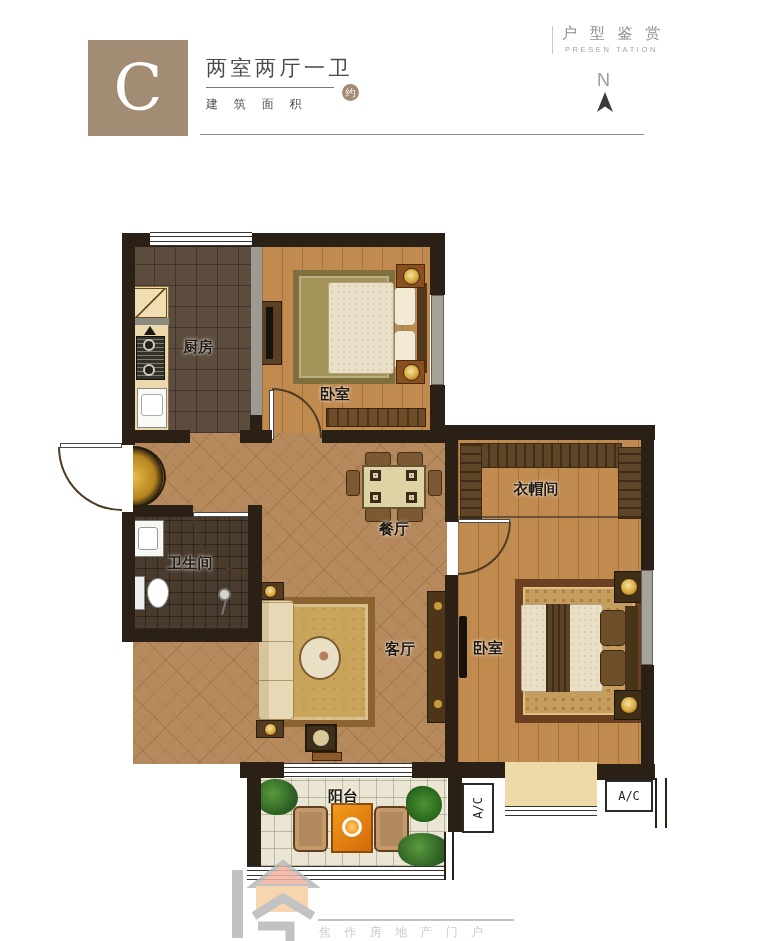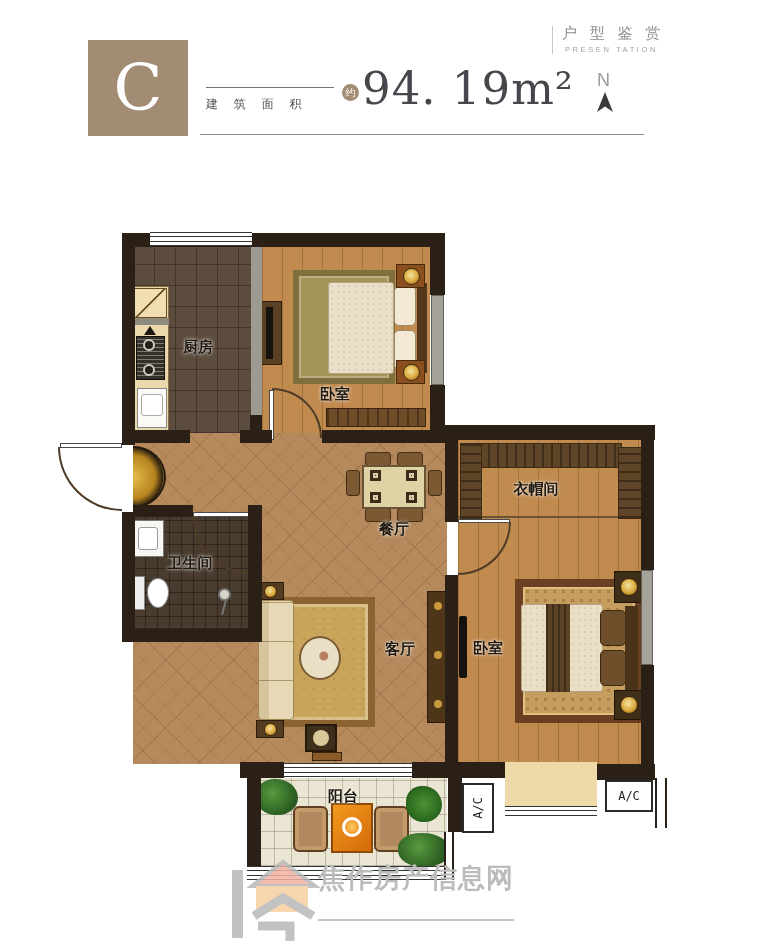--- a/index.html
+++ b/index.html
@@ -44,25 +44,25 @@
 </style>
 </head>
 <body>
 
 <div class="page">
 
   <div class="abs" style="left:88px;top:40px;width:100px;height:96px;background:#a28c74;
               display:flex;align-items:center;justify-content:center;">
     <span class="serif" style="color:#fff;font-size:64px;line-height:1;">C</span>
   </div>
+  <div class="abs serif" style="left:206px;top:54px;font-size:21px;color:#4a4a4a;letter-spacing:3.5px;">两室两厅一卫</div>
   <div class="abs" style="left:206px;top:87px;width:128px;height:1px;background:#777;"></div>
   <div class="abs serif" style="left:206px;top:96px;font-size:12px;color:#555;letter-spacing:6px;">建 筑 面 积</div>
   <div class="abs" style="left:342px;top:84px;width:17px;height:17px;border-radius:50%;background:#a28c74;
               color:#fff;font-size:10px;display:flex;align-items:center;justify-content:center;">约</div>
-  <div class="abs serif" style="left:362px;top:62px;font-size:45px;color:#46464c;letter-spacing:1px;">94. 19m²</div>
   <div class="abs" style="left:200px;top:134px;width:444px;height:1px;background:#8f8f8f;"></div>
   <div class="abs" style="left:552px;top:26px;width:1px;height:28px;background:#c9c9c9;"></div>
   <div class="abs serif" style="left:562px;top:24px;font-size:15px;color:#8e8e8e;letter-spacing:4px;">户 型 鉴 赏</div>
   <div class="abs" style="left:565px;top:45px;font-size:7.5px;color:#a3a3a3;letter-spacing:2.6px;">PRESEN TATION</div>
   <div class="abs" style="left:597px;top:70px;font-size:18px;color:#9b9b9b;">N</div>
   <div class="abs" style="left:597px;top:92px;width:16px;height:20px;background:#3b3b3b;
               clip-path:polygon(50% 0,100% 100%,50% 72%,0 100%);"></div>
 
   <div class="floor k-floor" style="left:133px;top:247px;width:119px;height:186px;"></div>
   <div class="floor wood" style="left:262px;top:247px;width:168px;height:186px;"></div>
@@ -231,16 +231,16 @@
 
   <div class="abs wm" style="left:228px;top:856px;width:92px;height:88px;opacity:.85;">
     <svg width="92" height="88" viewBox="0 0 92 88">
       <rect x="4" y="14" width="11" height="68" fill="#b9b8b8"></rect>
       <polygon points="24,30 55,6 87,30" fill="#f2b3a3" stroke="#b9b8b8" stroke-width="4"></polygon>
       <rect x="28" y="30" width="52" height="26" fill="#f6d0a2"></rect>
       <polyline points="26,60 55,42 85,60" fill="none" stroke="#b9b8b8" stroke-width="9"></polyline>
       <polyline points="30,70 62,70 62,86" fill="none" stroke="#b9b8b8" stroke-width="9"></polyline>
     </svg>
   </div>
-  <div class="abs wm serif" style="left:318px;top:860px;font-size:27px;font-weight:bold;color:#bdbcbc;letter-spacing:1px;white-space:nowrap;">焦作房产信息网</div>
   <div class="abs wm" style="left:318px;top:919px;width:196px;height:2px;background:#c4c3c3;"></div>
+  <div class="abs wm" style="left:319px;top:924px;font-size:12px;color:#cacaca;letter-spacing:5px;white-space:nowrap;">焦 作 房 地 产 门 户</div>
 
 </div>
 
 </body></html>

